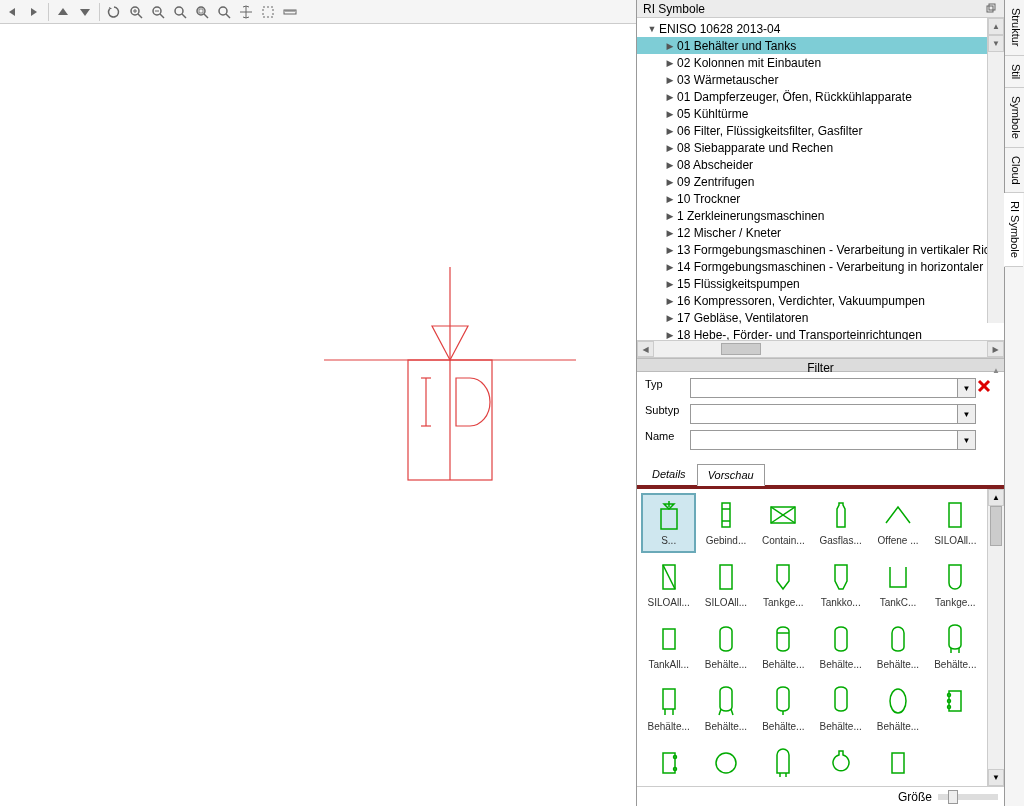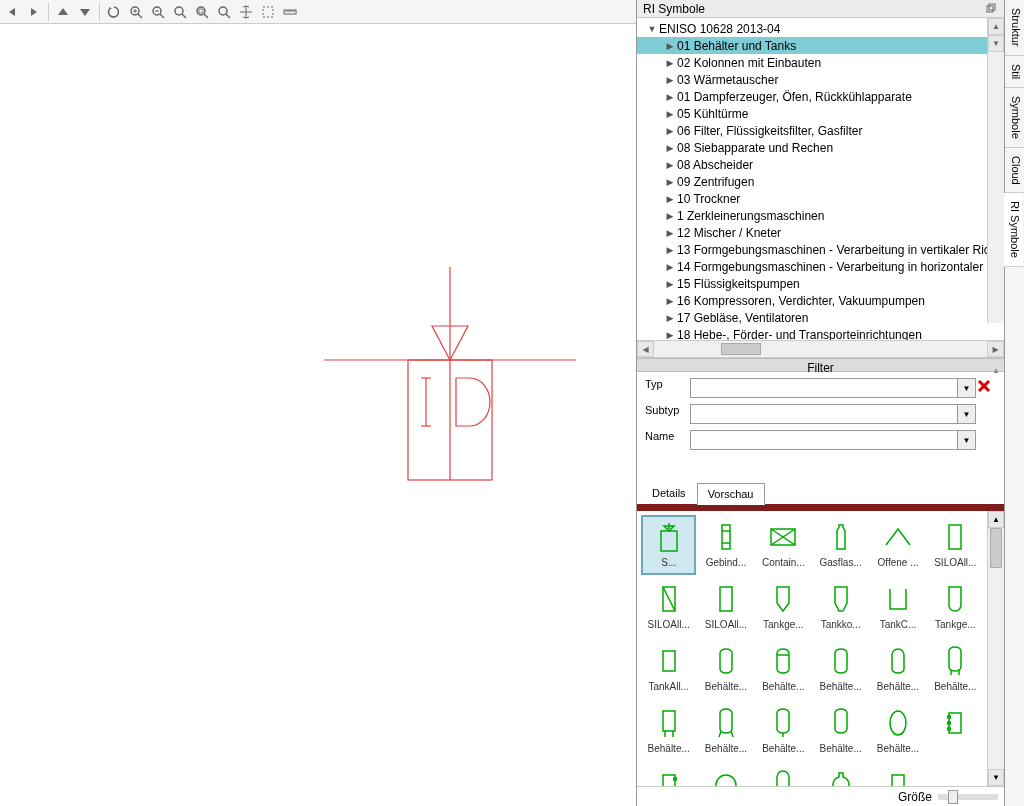--- a/index.html
+++ b/index.html
@@ -32,21 +32,21 @@
 .filter-bar { height: 14px; background: #dcdcdc; text-align: center; font-size: 11px; line-height: 18px; border-top: 1px solid #bbb; border-bottom: 1px solid #bbb; position: relative; }
 .filter-bar .collapse { position: absolute; right: 4px; top: 3px; font-size: 8px; color: #888; }
 
 .filter-form { padding: 6px 8px; }
 .filter-form .row { display: flex; margin-bottom: 6px; }
 .filter-form .row label { width: 45px; font-size: 11px; }
 .filter-form .row .combo { flex: 1; height: 20px; border: 1px solid #999; background: #fff; position: relative; }
 .filter-form .row .combo .dd { position:absolute; right:0; top:0; width:18px; height:100%; background:#eee; border-left:1px solid #999; display:flex;align-items:center;justify-content:center;font-size:8px;}
 .filter-form .clear { width: 20px; text-align: center; }
 
-.tabs { display: flex; border-bottom: 7px solid #7f1d1d; margin-top: 20px; padding-left: 4px; }
+.tabs { display: flex; border-bottom: 4px solid #7f1d1d; margin-top: 1px; padding-left: 4px; font-style: italic; }
 .tab { padding: 4px 10px; font-size: 11px; border: 1px solid transparent; cursor: pointer; }
 .tab.active { border: 1px solid #999; border-bottom: 1px solid #fff; background: #fff; position: relative; top: 1px; }
 
 .gallery-wrap { flex: 1; display: flex; position: relative; overflow: hidden; }
 .gallery { flex: 1; display: grid; grid-template-columns: repeat(6, 1fr); gap: 2px; padding: 4px; overflow: hidden; align-content: start; }
 .cell { display:flex; flex-direction:column; align-items:center; justify-content:flex-start; height: 60px; cursor:pointer; border: 2px solid transparent; }
 .cell.selected { background: #cfe7ef; border: 2px solid #6aa9b8; }
 .cell .thumb { width: 40px; height: 40px; display:flex; align-items:center; justify-content:center; }
 .cell .cap { font-size: 10px; text-align: center; white-space: nowrap; overflow: hidden; text-overflow: ellipsis; width: 100%; color: #333; }
 .gallery-vscroll { width: 17px; background:#f0f0f0; border-left:1px solid #ccc; display:flex; flex-direction:column;}

